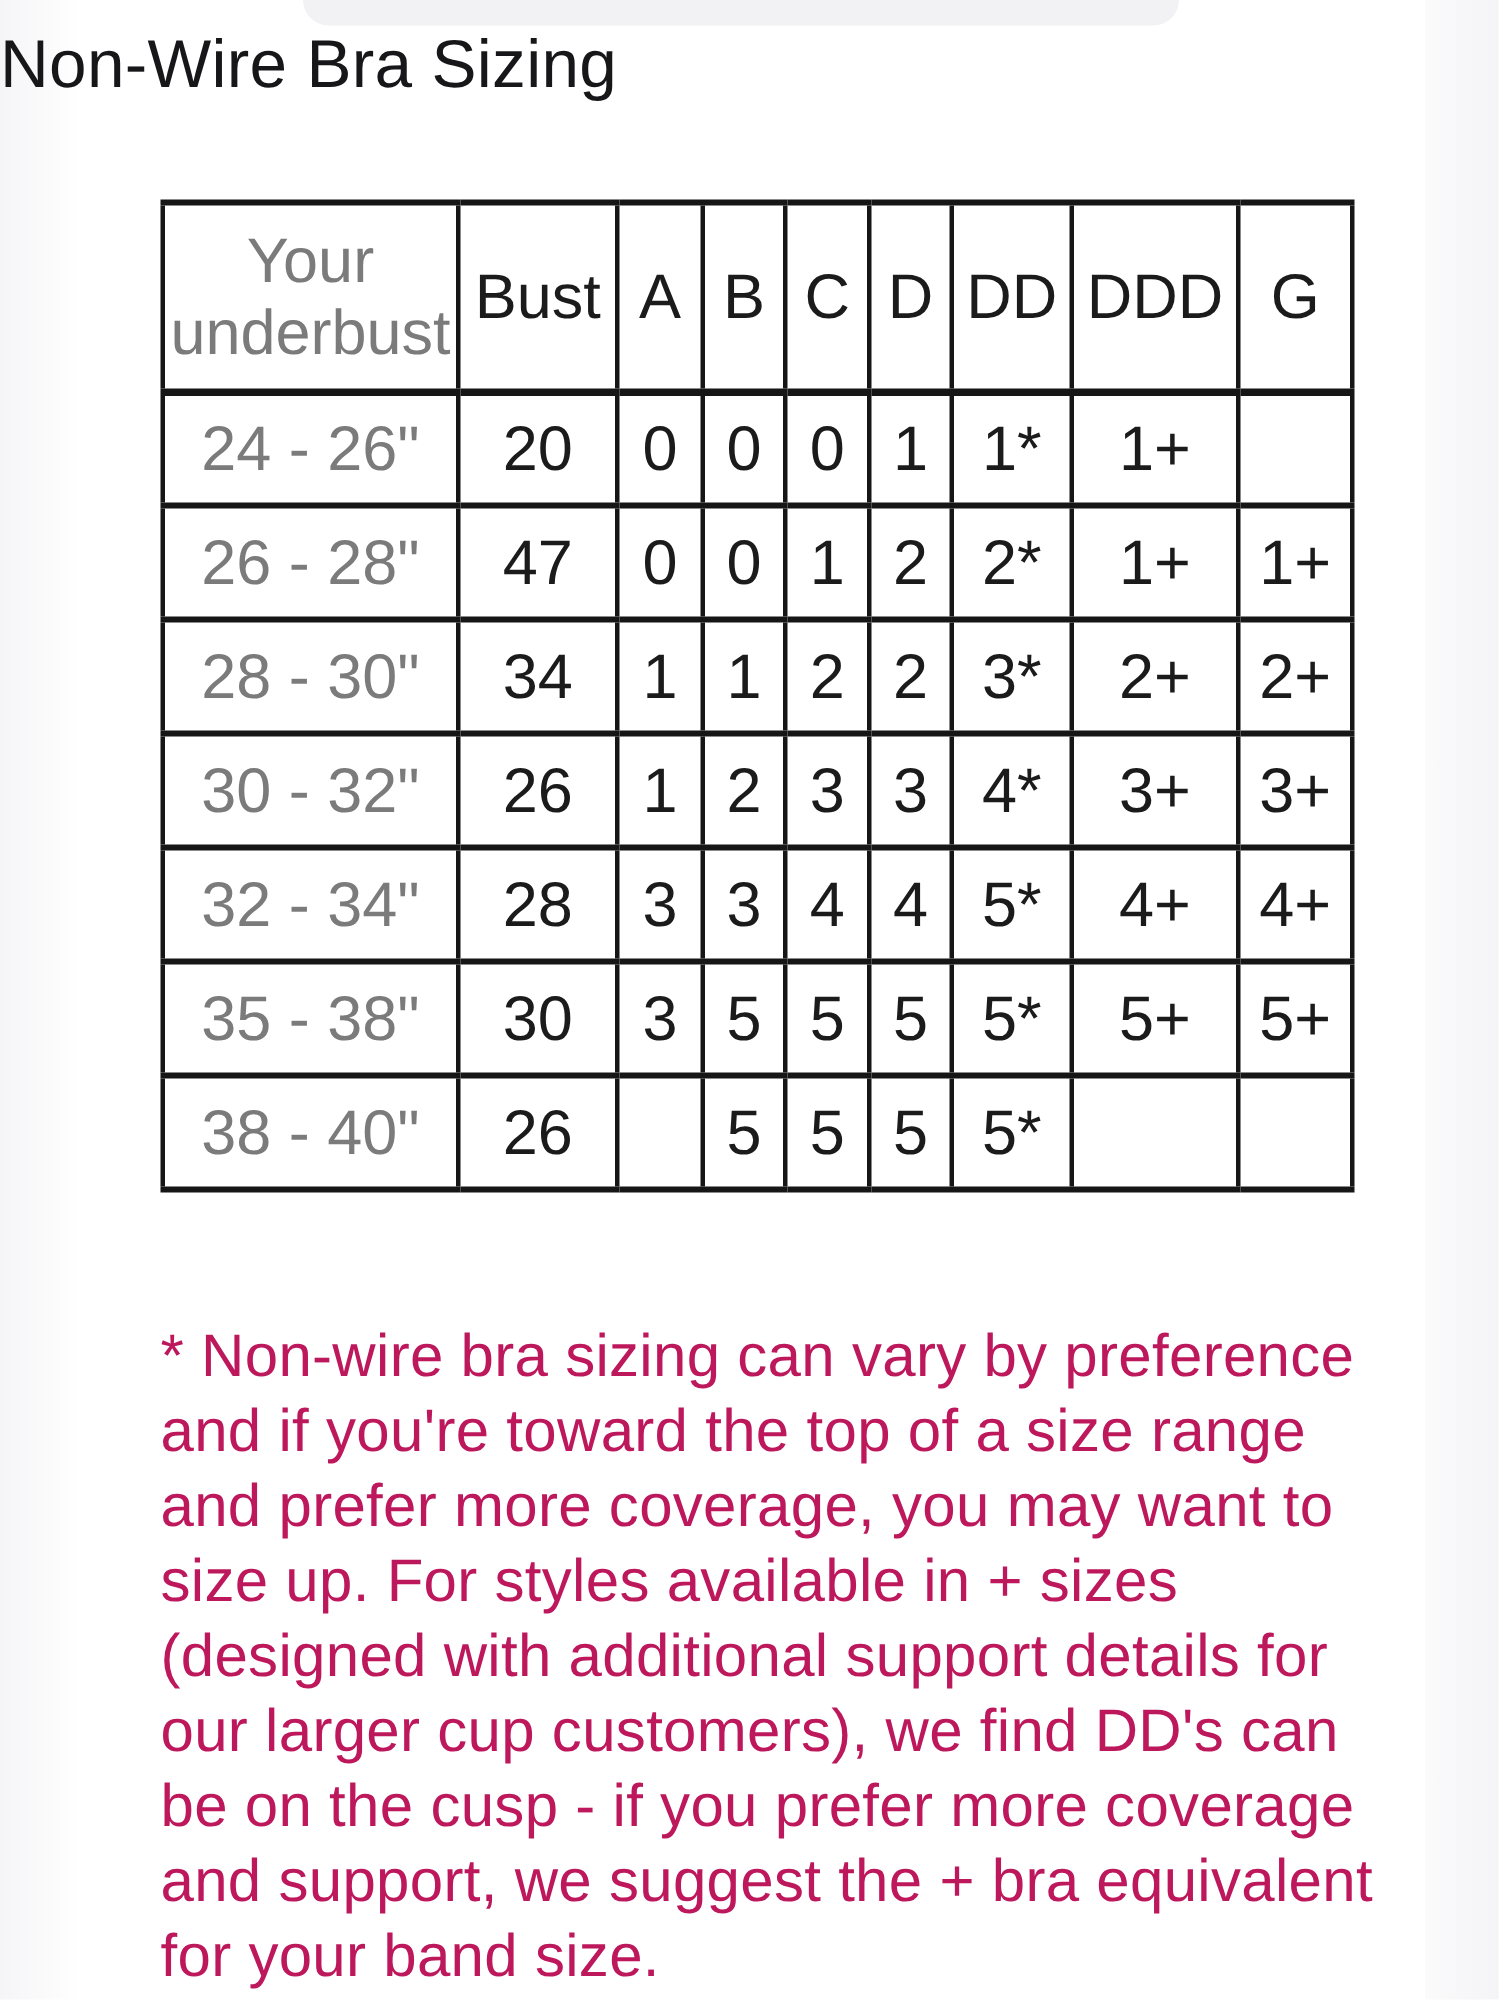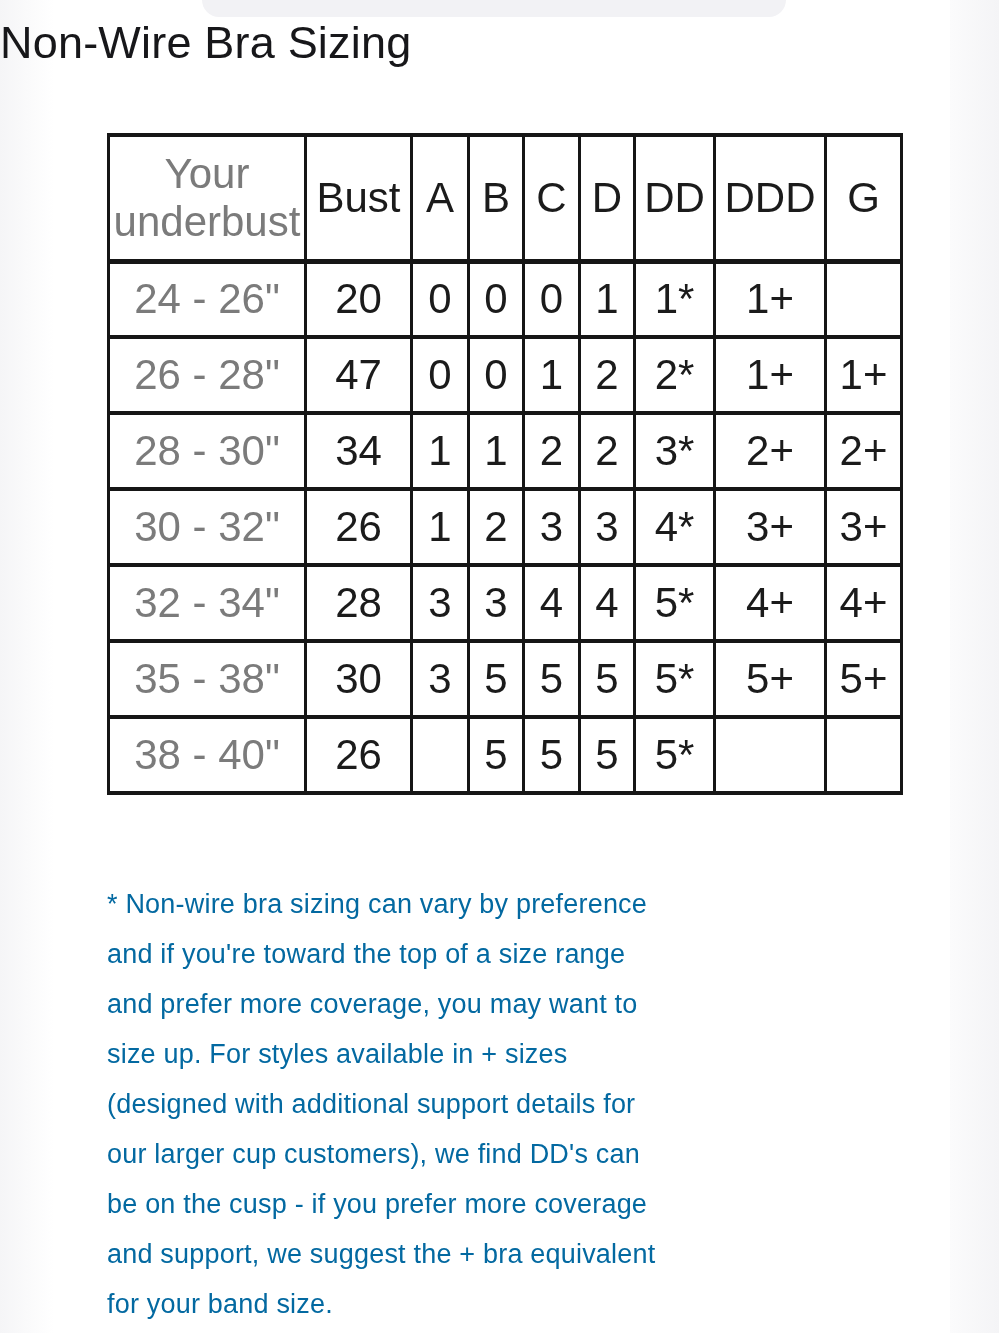--- a/index.html
+++ b/index.html
@@ -55,22 +55,22 @@
   .col-bust{width:106px;}
   .col-a{width:57px;}
   .col-b{width:55px;}
   .col-c{width:56px;}
   .col-d{width:55px;}
   .col-dd{width:80px;}
   .col-ddd{width:111px;}
   .col-g{width:76px;}
   p.footnote{
     position:absolute;left:107px;top:879px;width:830px;margin:0;
-    font-size:27px;line-height:50px;
-    color:#0369a1;
+    font-size:40px;line-height:50px;
+    color:#be185d;
     white-space:pre-line;
     letter-spacing:0.2px;
   }
 </style>
 </head>
 <body>
 
 <div class="edge-left"></div>
 <div class="edge-right"></div>
 <div class="top-remnant"></div>

